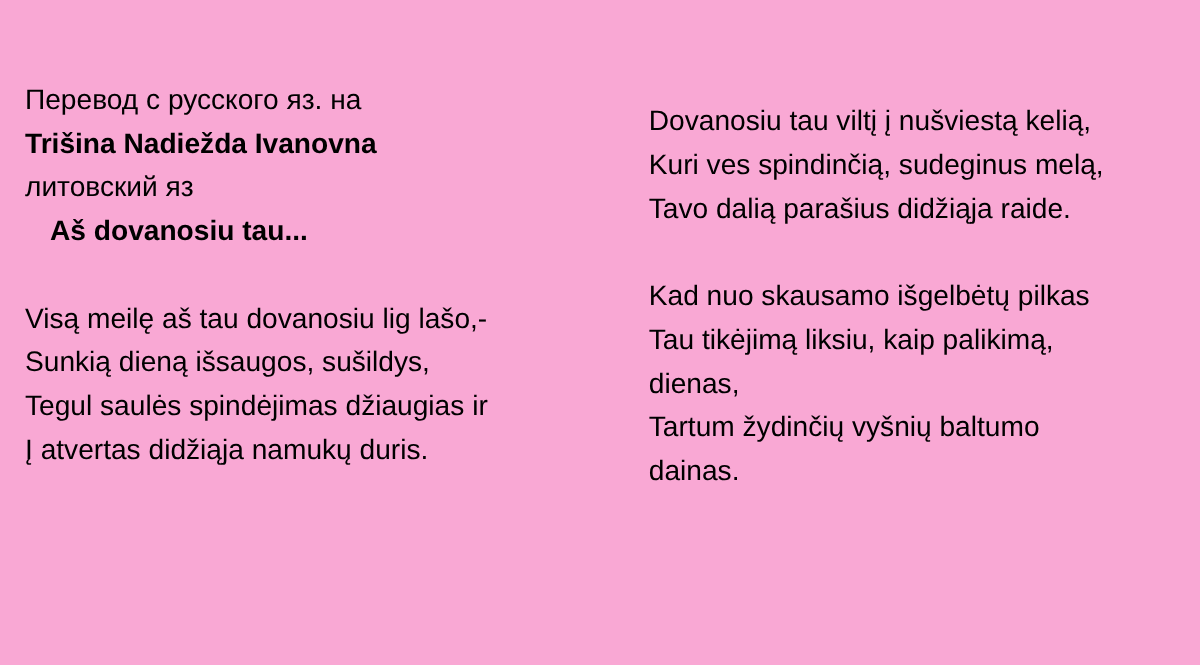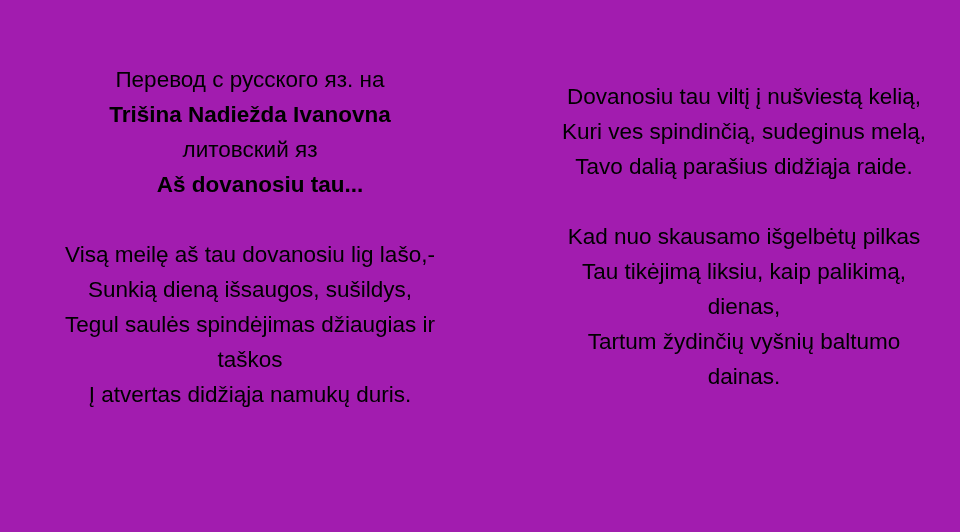--- a/index.html
+++ b/index.html
@@ -13,22 +13,21 @@
     font-family: "Liberation Sans", sans-serif;
     color: #000000;
     overflow: hidden;
     position: relative;
   }
   .page {
     position: absolute;
     top: 0; left: 0;
     width: 960px;
     height: 532px;
-    background: #a21caf;
-    text-align: center;
+    background: #f9a8d4;
   }
   .column {
     position: absolute;
     white-space: nowrap;
   }
   .column-left {
     left: 20px;
     top: 62px;
     width: 460px;
   }
@@ -58,21 +57,20 @@
 <div class="page">
   <div class="column column-left">
       <div class="line">Перевод с русского яз. на</div>
       <div class="line bold">Trišina Nadiežda Ivanovna</div>
       <div class="line">литовский яз</div>
       <div class="line bold indent">Aš dovanosiu tau...</div>
       <div class="line">&nbsp;</div>
       <div class="line">Visą meilę aš tau dovanosiu lig lašo,-</div>
       <div class="line">Sunkią dieną išsaugos, sušildys,</div>
       <div class="line">Tegul saulės spindėjimas džiaugias ir</div>
-      <div class="line">taškos</div>
       <div class="line">Į atvertas didžiąja namukų duris.</div>
     </div>
   <div class="column column-right">
       <div class="line">Dovanosiu tau viltį į nušviestą kelią,</div>
       <div class="line">Kuri ves spindinčią, sudeginus melą,</div>
       <div class="line">Tavo dalią parašius didžiąja raide.</div>
       <div class="line">&nbsp;</div>
       <div class="line">Kad nuo skausamo išgelbėtų pilkas</div>
       <div class="line">Tau tikėjimą liksiu, kaip palikimą,</div>
       <div class="line">dienas,</div>

